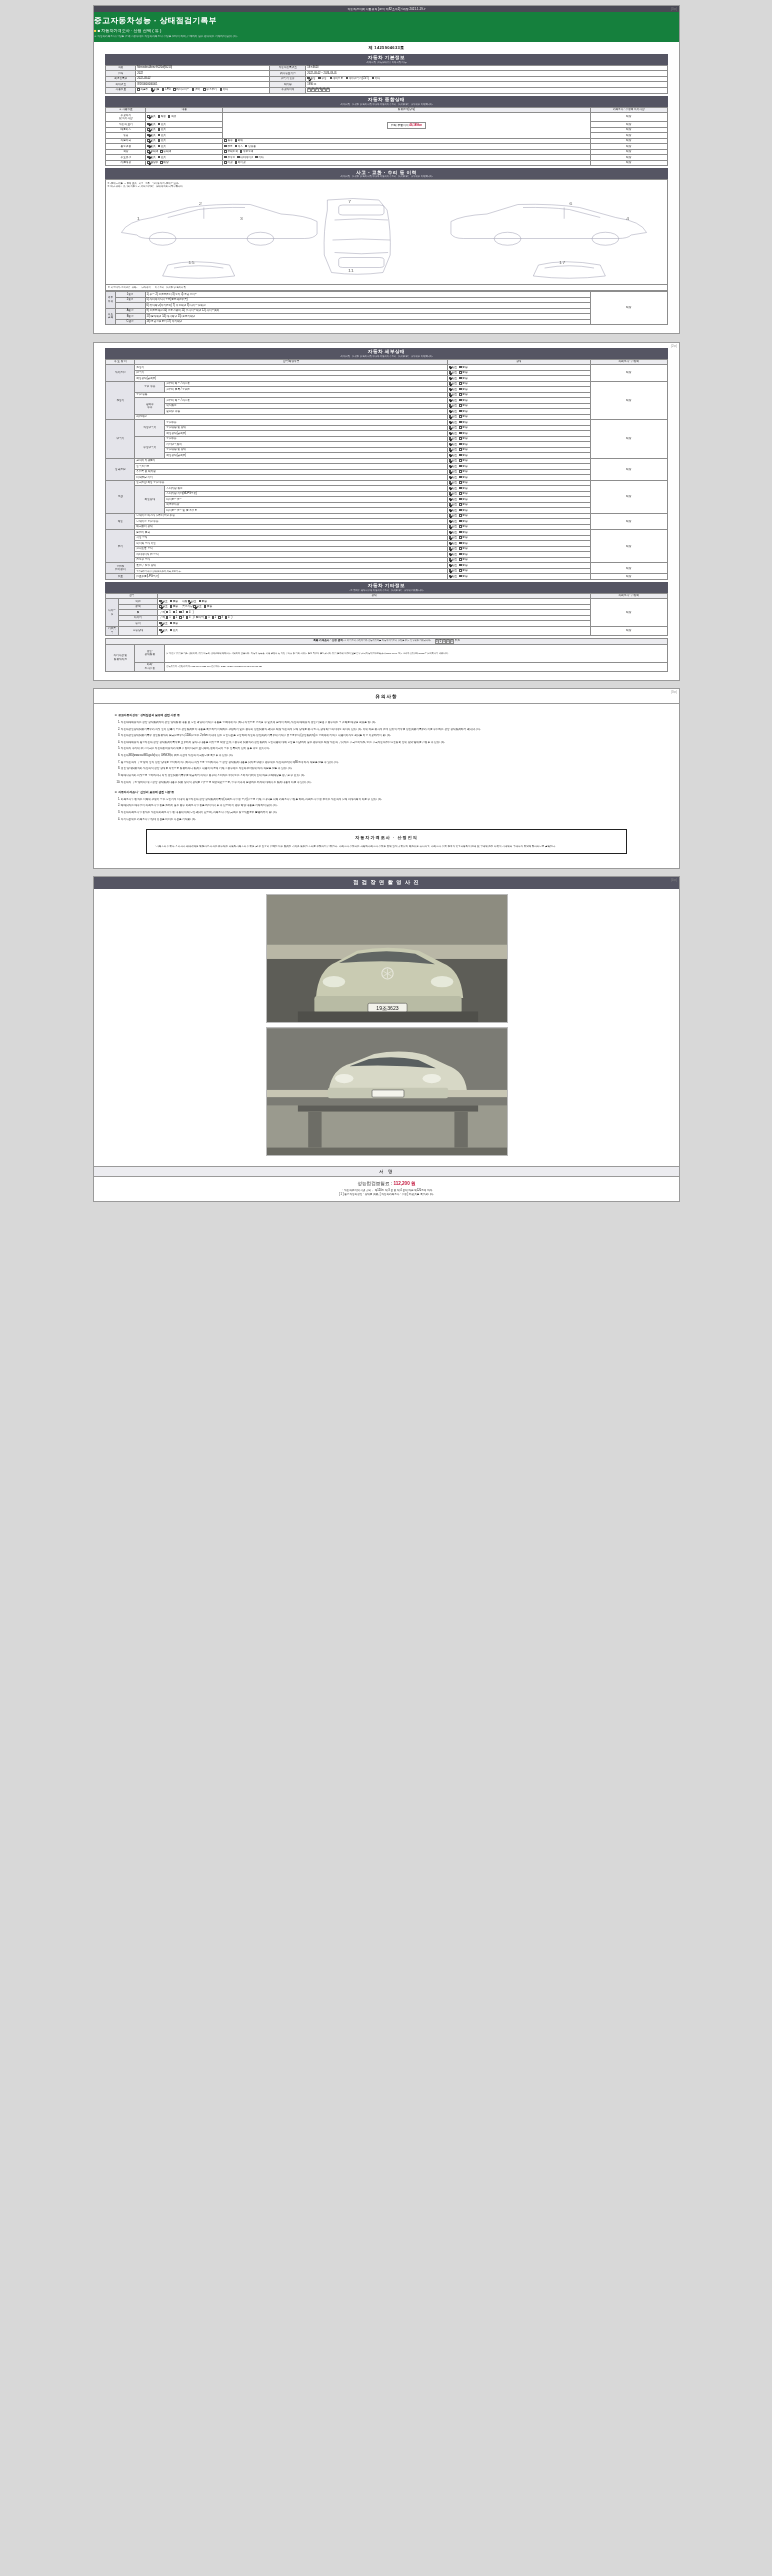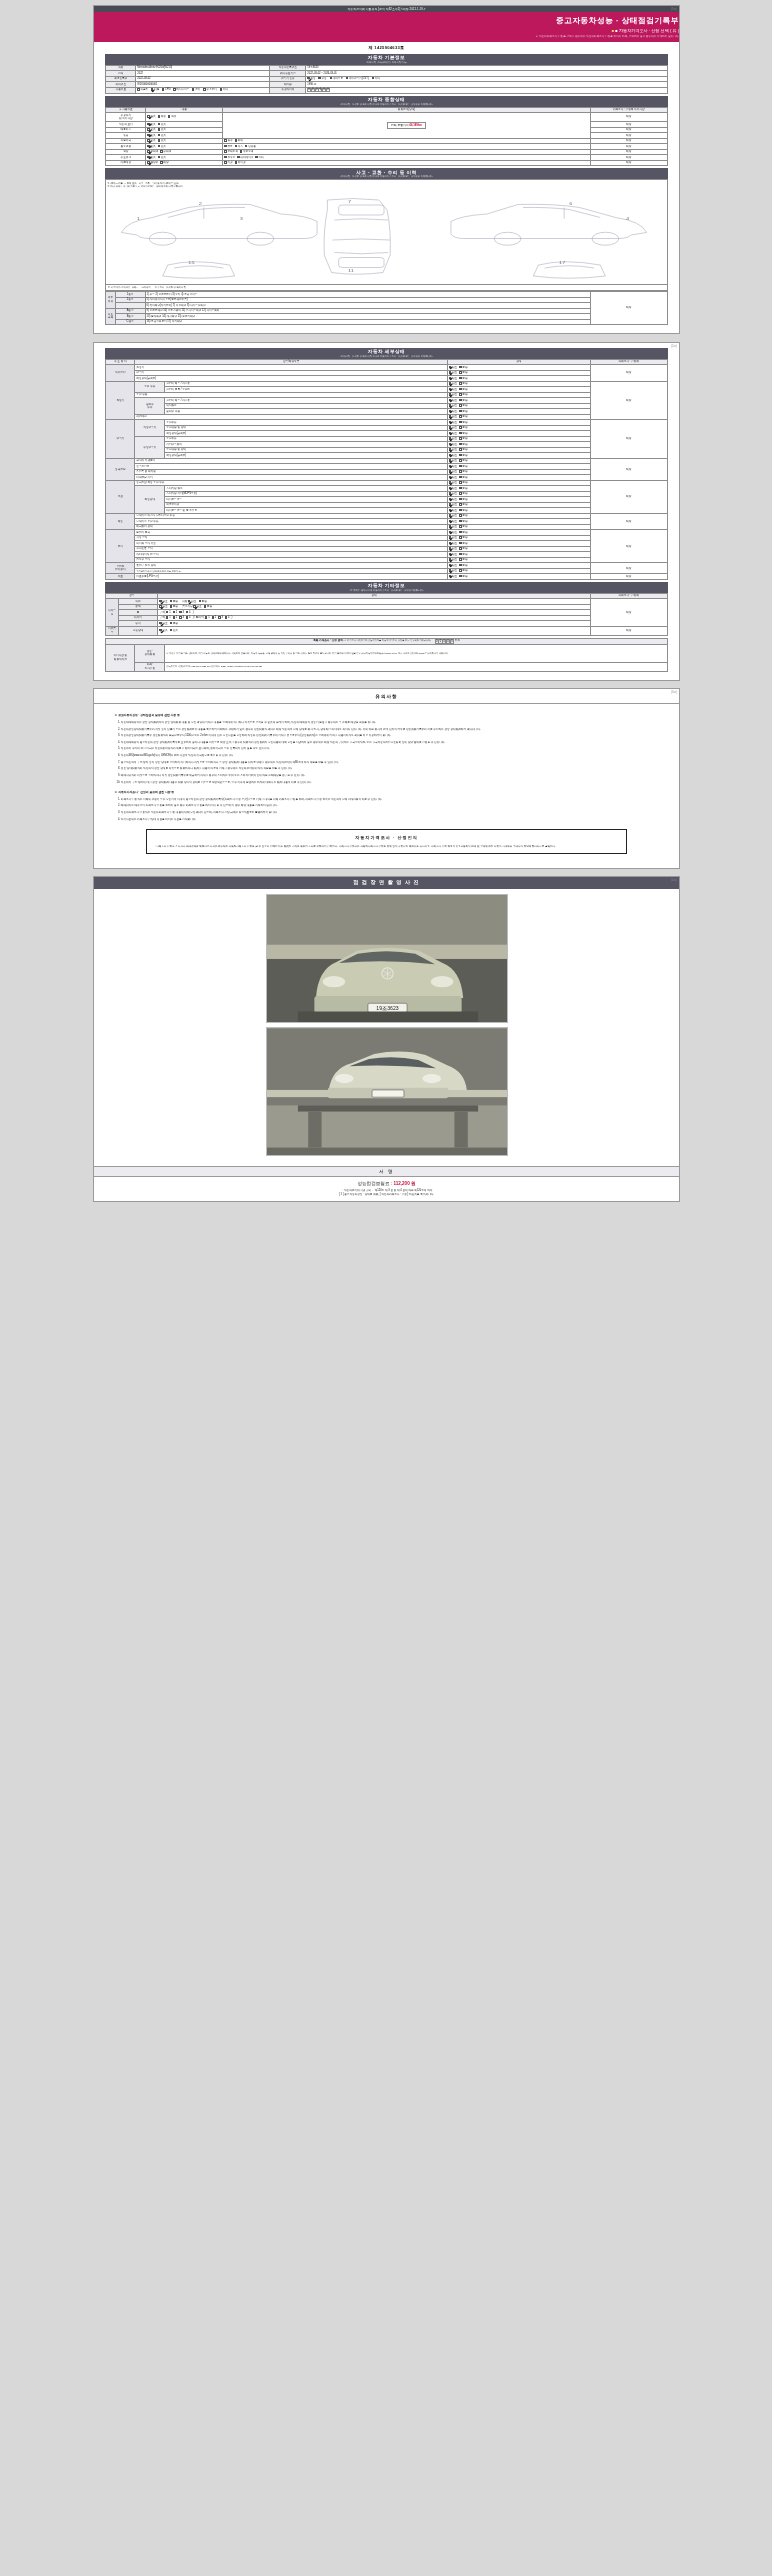--- a/index.html
+++ b/index.html
@@ -34,24 +34,24 @@
   
   .topbar {
     background: #4a4a55;
     color: #fff;
     text-align: center;
     font-size: 2.8px;
     padding: 1px 0;
     letter-spacing: 0.1px;
   }
   .doc-title-block {
-    background: #be185d;
+    background: #15803d;
     color: #fff;
     padding: 4.1px 0 3.6px 0;
-    text-align: right;
+    text-align: left;
   }
   .doc-title {
     font-size: 7.7px;
     font-weight: bold;
     letter-spacing: 0.5px;
     margin-bottom: 2.1px;
   }
   .doc-sub {
     font-size: 4.1px;
     margin-bottom: 1.5px;

